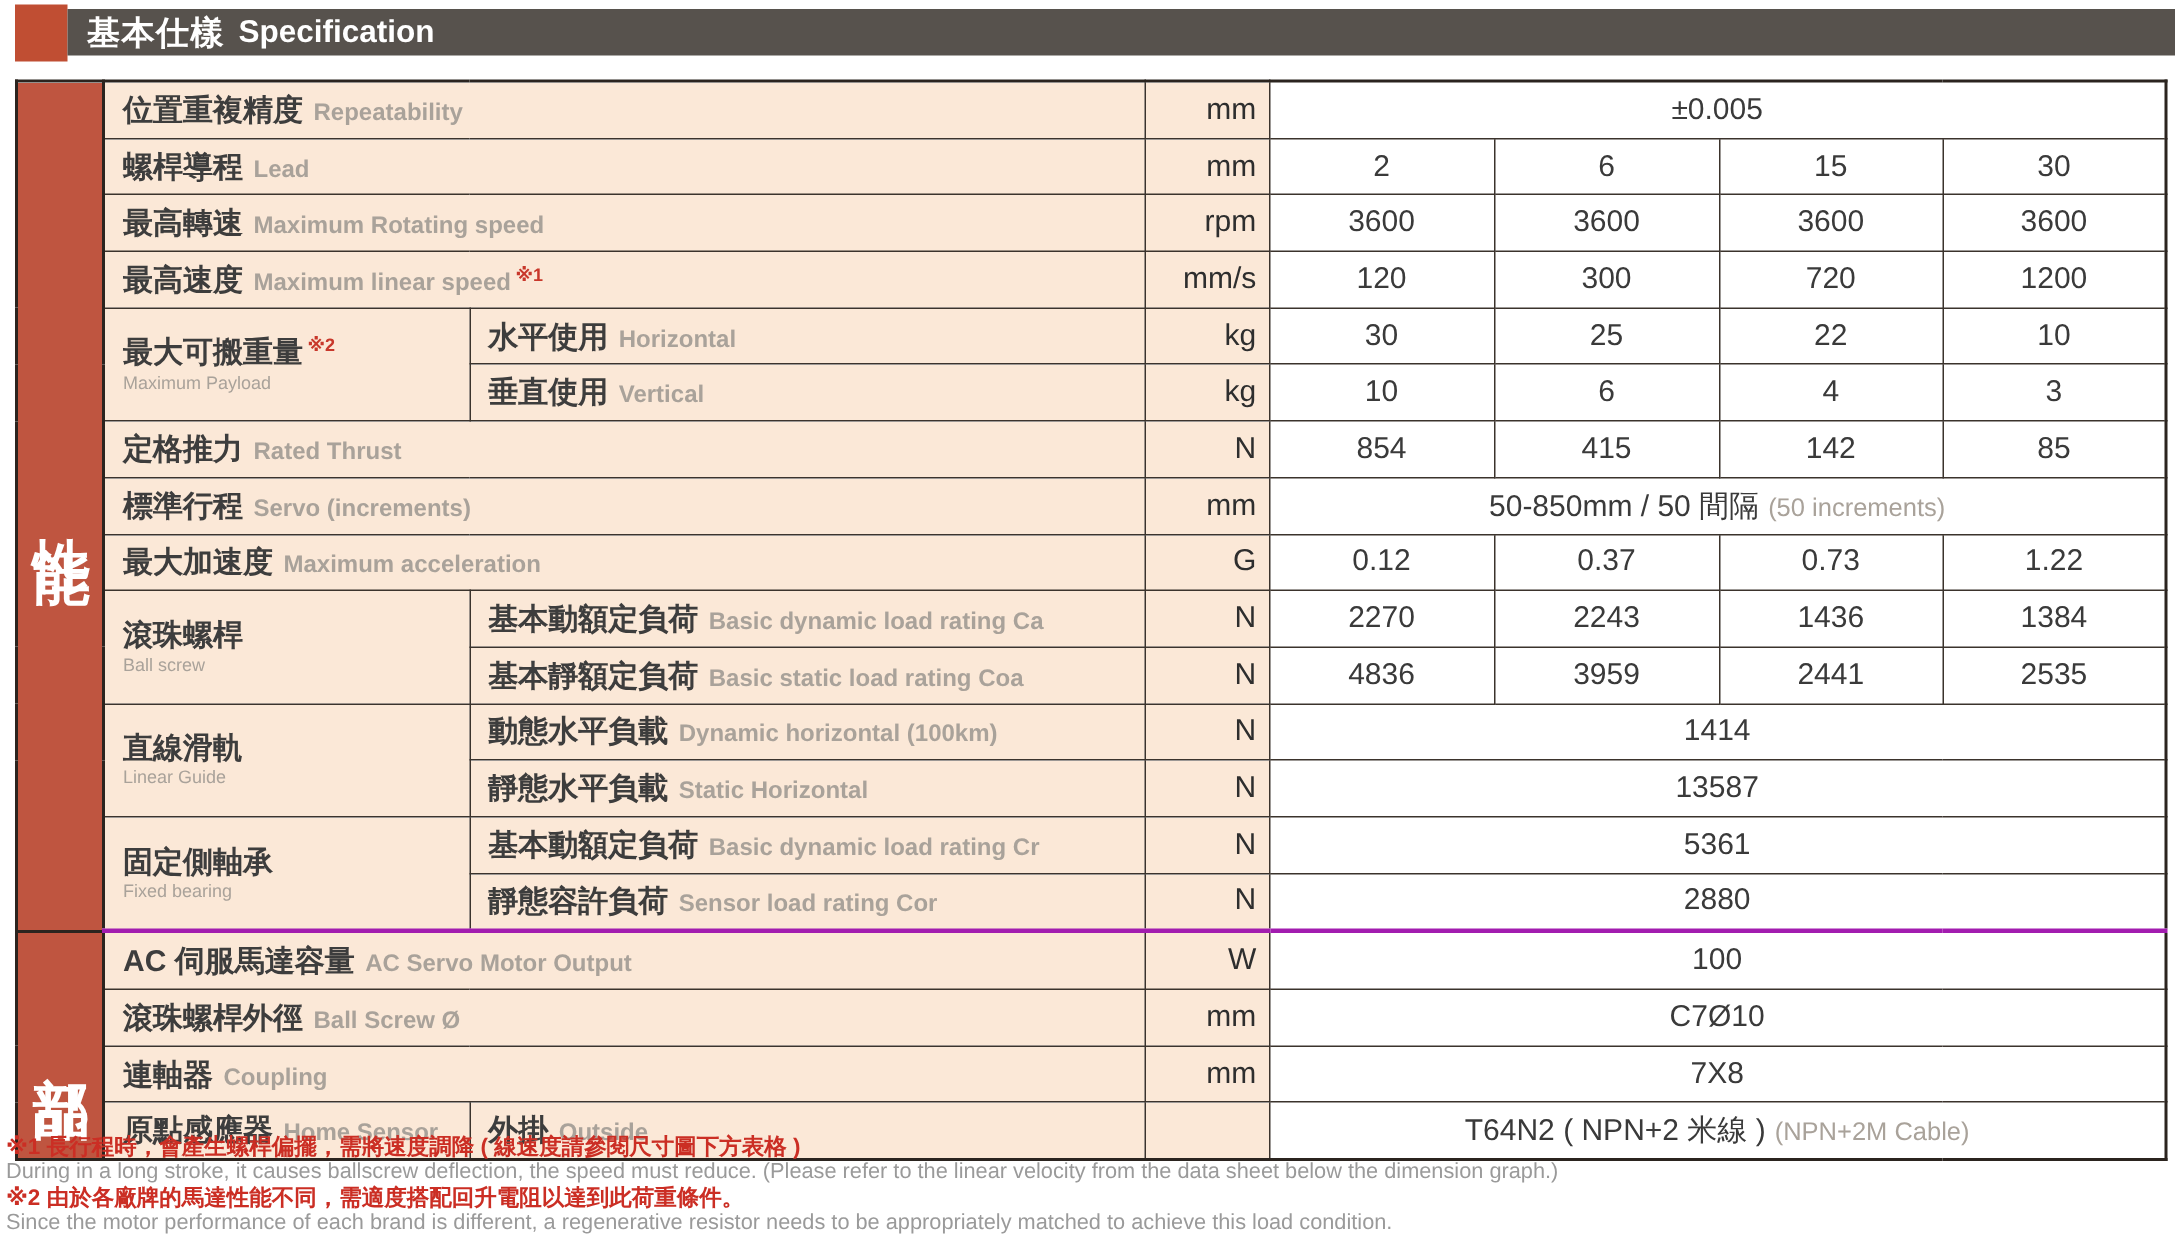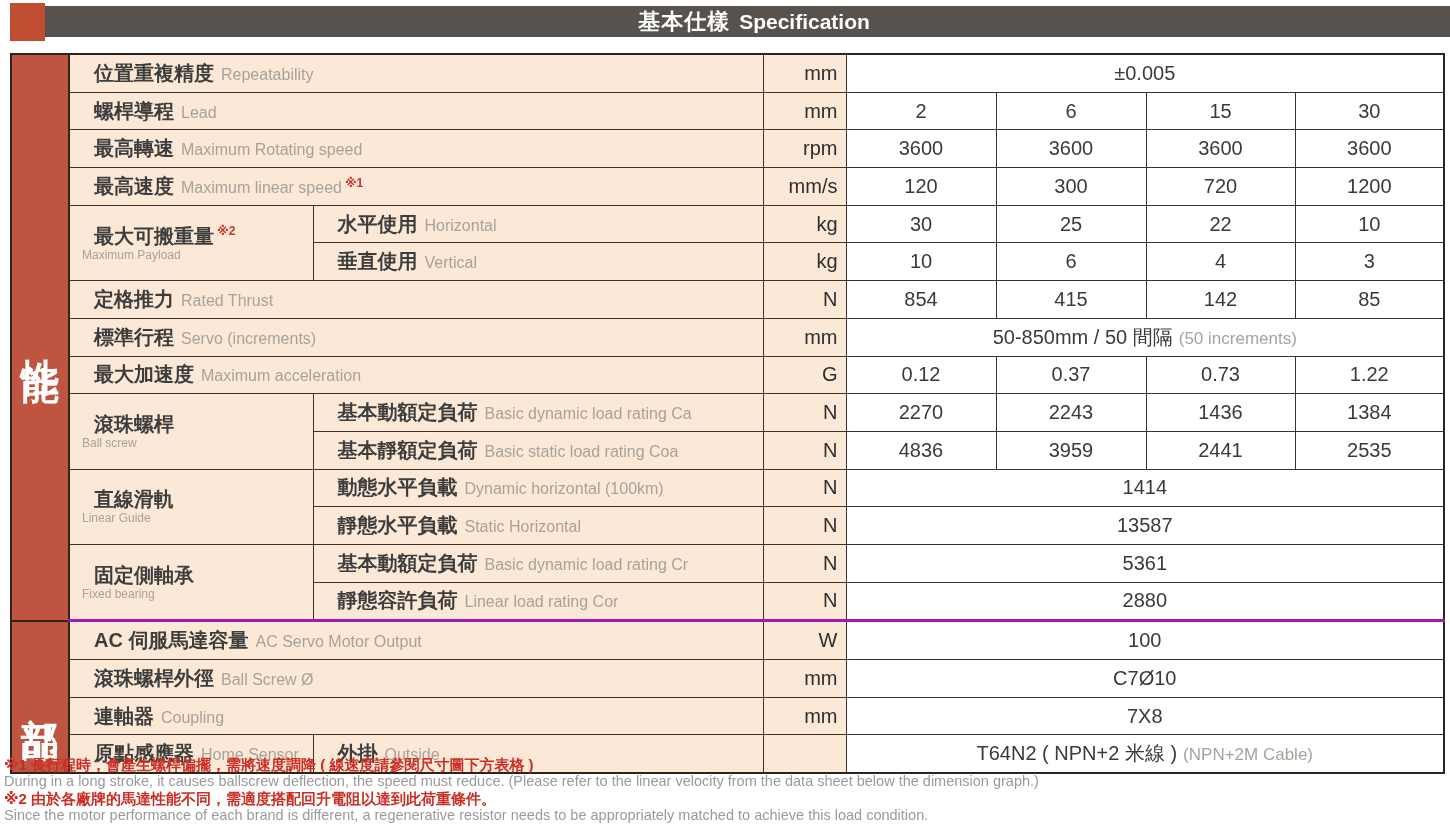--- a/index.html
+++ b/index.html
@@ -5,21 +5,21 @@
   html,body{margin:0;padding:0;}
   body{
     width:1450px;height:827px;position:relative;background:#fff;
     font-family:"Liberation Sans","DejaVu Sans",sans-serif;
     -webkit-font-smoothing:antialiased;
   }
   
   .header-square{position:absolute;left:10px;top:3px;width:35px;height:38px;background:#c04e33;}
   .header-bar{
     position:absolute;left:45px;top:6px;right:0;height:31px;background:#57524d;
-    color:#fff;display:flex;align-items:center;padding-left:13px;box-sizing:border-box;justify-content:center;
+    color:#fff;display:flex;align-items:center;padding-left:13px;box-sizing:border-box;
   }
   .header-bar .t-zh{font-size:22px;font-weight:bold;letter-spacing:1px;}
   .header-bar .t-en{font-size:21px;font-weight:bold;margin-left:9px;}
   
   table.spec{
     position:absolute;left:10px;top:53px;width:1433px;
     border-collapse:collapse;table-layout:fixed;
     border:2px solid #2b241f;
   }
   table.spec td{border:1px solid #3b332c;padding:0;height:36.7px;overflow:hidden;}
@@ -27,22 +27,22 @@
   .strip{
     background:#bf5540;color:#fff;text-align:center;vertical-align:middle;
     border:2px solid #2b241f !important;
   }
   .strip-text{
     writing-mode:vertical-rl;text-orientation:upright;
     font-size:38px;font-weight:bold;line-height:1;letter-spacing:7px;
     display:inline-block;color:#fff;
   }
   .lbl{background:#fbe8d7;text-align:left;vertical-align:middle;padding-left:12px !important;}
-  .zh{font-size:20px;font-weight:bold;color:#3d3d3d;margin-left:12px;}
-  .en{font-size:16px;color:#a9a29a;font-weight:normal;margin-left:7px;}
+  .zh{font-size:20px;font-weight:bold;color:#3d3d3d;}
+  .en{font-size:16px;color:#a9a29a;font-weight:bold;margin-left:7px;}
   .two .zh{display:block;line-height:1.25;}
   .two .en2{display:block;font-size:12px;color:#a9a29a;line-height:1.15;}
   sup.fn{color:#c8372a;font-size:12px;font-weight:bold;margin-left:3px;}
   .unit{
     background:#fbe8d7;text-align:right;vertical-align:middle;
     padding-right:8px !important;font-size:20px;color:#2e2e2e;font-weight:normal;
   }
   .val{background:#fff;text-align:center;vertical-align:middle;font-size:20px;color:#3a3a3a;}
   .paren-gray{color:#a9a29a;font-size:17px;margin-left:6px;}
   
@@ -227,21 +227,21 @@
     </td>
     <td class="lbl">
       <span class="zh">基本動額定負荷</span><span class="en">Basic dynamic load rating Cr</span>
     </td>
     <td class="unit">N</td>
     <td class="val" colspan="4">5361</td>
   </tr>
 
   <tr>
     <td class="lbl">
-      <span class="zh">靜態容許負荷</span><span class="en">Linear load rating Cor</span>
+      <span class="zh">靜態容許負荷</span><span class="en">Sensor load rating Cor</span>
     </td>
     <td class="unit">N</td>
     <td class="val" colspan="4">2880</td>
   </tr>
 
   <tr class="sect">
     <td class="strip" rowspan="4">
       <span class="strip-text">部品</span>
     </td>
     <td class="lbl" colspan="2">

